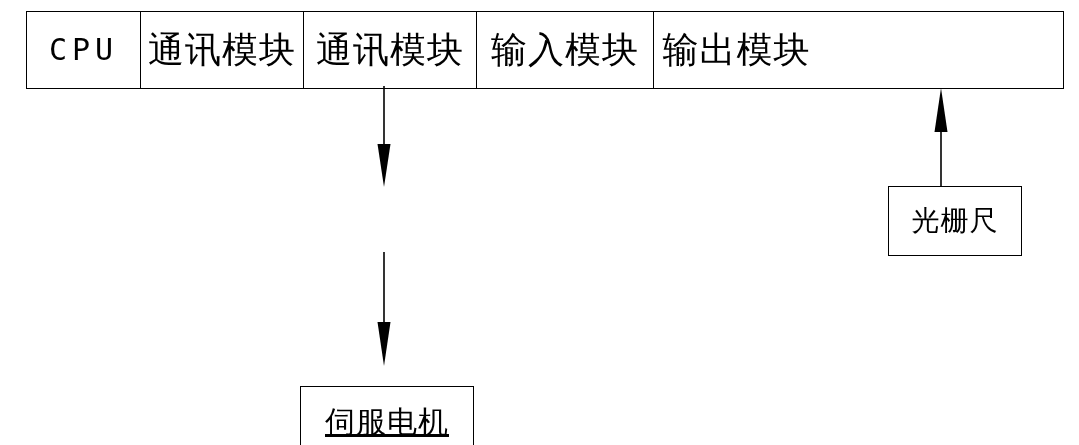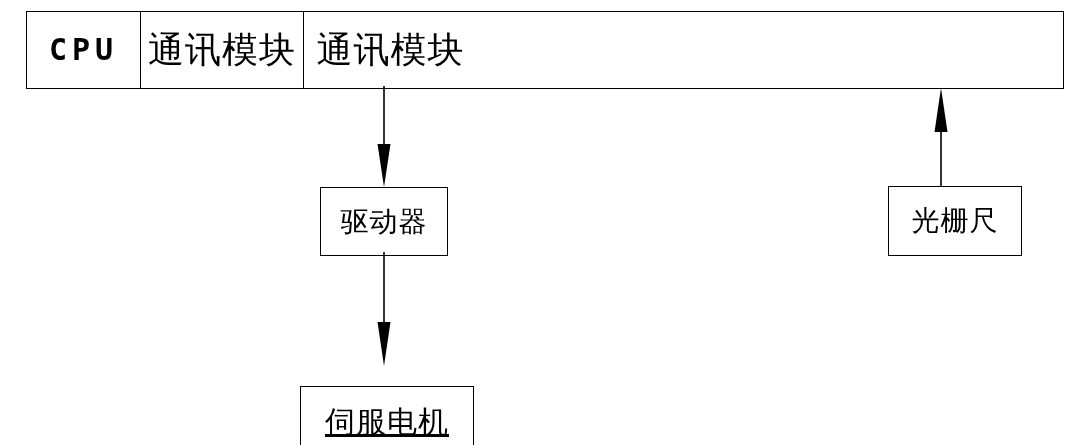--- a/index.html
+++ b/index.html
@@ -64,21 +64,21 @@
     border-right: none;
   }
   .bus-cell .node-label {
     font-size: 36px;
     letter-spacing: 1px;
   }
   .bus-cell.latin .node-label {
     font-family: "DejaVu Sans Mono", monospace;
     font-size: 30px;
     letter-spacing: 5px;
-    font-weight: 700;
+    font-weight: 400;
   }
 
   
   #box-driver {
     left: 320px;
     top: 187px;
     width: 128px;
     height: 69px;
   }
   #box-driver .node-label { font-size: 28px; letter-spacing: 1px; }
@@ -126,35 +126,38 @@
     </div>
 
     <div class="bus-cell" style="width:163px">
       <span class="node-label">通讯模块</span>
     </div>
 
     <div class="bus-cell" style="width:173px">
       <span class="node-label">通讯模块</span>
     </div>
 
+    <div class="bus-cell" style="width:177px">
+      <span class="node-label">输入模块</span>
+    </div>
 
+    <div class="bus-cell" style="width:165px">
+      <span class="node-label">输出模块</span>
+    </div>
 
 
   </div>
 
   <div class="connector" id="conn-pos-driver">
     <svg width="50" height="105" viewBox="0 0 50 105" xmlns="http://www.w3.org/2000/svg">
       <line x1="24" y1="0" x2="24" y2="62" stroke="#000000" stroke-width="1.6"></line>
       <polygon points="24,101 17.5,58 30.5,58" fill="#000000"></polygon>
     </svg>
   </div>
 
-  <div class="node-box" id="box-driver">
-    <span class="node-label">驱动器</span>
-  </div>
 
   <div class="connector" id="conn-driver-servo">
     <svg width="50" height="118" viewBox="0 0 50 118" xmlns="http://www.w3.org/2000/svg">
       <line x1="24" y1="0" x2="24" y2="74" stroke="#000000" stroke-width="1.6"></line>
       <polygon points="24,114 17.5,70 30.5,70" fill="#000000"></polygon>
     </svg>
   </div>
 
   <div class="node-box" id="box-servo">
     <span class="node-label">伺服电机</span>

